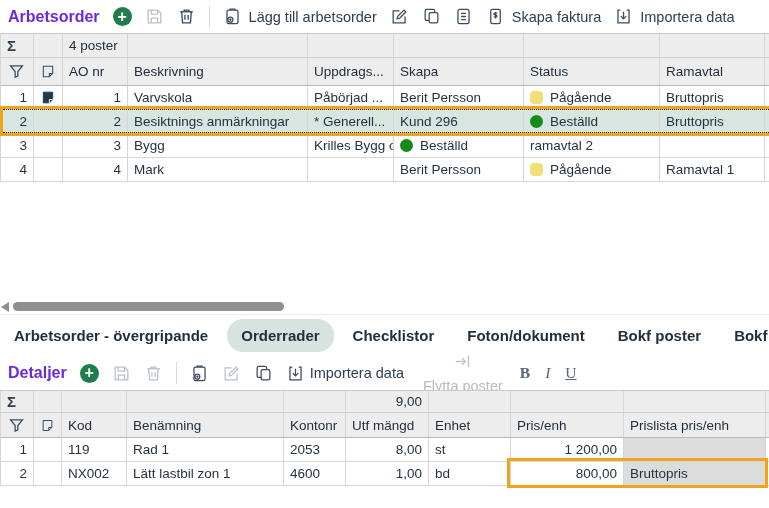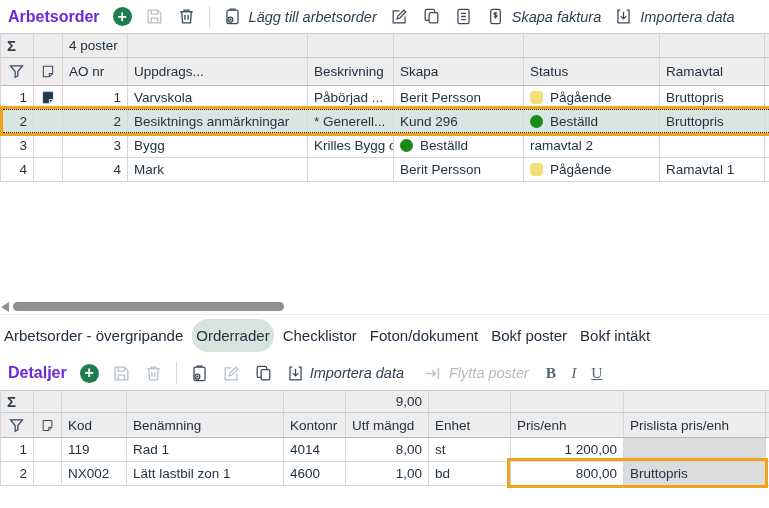--- a/index.html
+++ b/index.html
@@ -6,21 +6,21 @@
   html,body { width:769px; height:508px; }
   body {
     position:relative; overflow:hidden; background:#fff;
     font-family:"Liberation Sans", sans-serif; color:#243342;
   }
   
   .toolbar { position:absolute; left:0; width:810px; display:flex; align-items:center; gap:13px; padding-left:8px; }
   #toolbar-top { top:0; height:33px; }
   #toolbar-details { top:356px; height:34px; }
   .tb-title { font-weight:bold; font-size:16px; color:#6d28d9; }
-  .tb-btn { display:flex; align-items:center; gap:7px; font-size:14.5px; color:#2e4152; cursor:pointer; white-space:nowrap;font-style:italic; }
+  .tb-btn { display:flex; align-items:center; gap:7px; font-size:14.5px; color:#2e4152; cursor:pointer; white-space:nowrap; }
   .tb-sep { width:1px; height:22px; background:#d9d9d9; }
   .ic { width:19px; height:19px; display:block; }
   .ic-dark { color:#3a4b5c; }
   .ic-gray { color:#b9c1c9; }
   .txt-gray { color:#b4bbc2; }
   .plus-circle { width:19px; height:19px; border-radius:50%; background:#1f7d4d; color:#fff;
     display:flex; align-items:center; justify-content:center; font-size:16px; font-weight:bold; line-height:1; cursor:pointer; }
   .fmt { font-size:15.5px; color:#566676; display:flex; gap:15px; margin-left:4px; }
   .fmt span { cursor:pointer; }
   .fmt .b { font-weight:bold; font-family:"Liberation Serif", serif; }
@@ -50,21 +50,21 @@
   #row-select-hl { left:0; top:106px; width:790px; height:30px; }
   #row-select-hl::before, #row-select-hl::after { content:""; position:absolute; left:0; right:0; border-top:1.5px dotted #222; }
   #row-select-hl::before { top:0; } #row-select-hl::after { bottom:0; }
   #cell-hl { left:507px; top:458px; width:261px; height:30px; }
   
   #hscroll-arrow { position:absolute; left:1px; top:302px; width:0; height:0; cursor:pointer;
     border-top:5px solid transparent; border-bottom:5px solid transparent; border-right:8px solid #8f8f8f; }
   #hscroll-thumb { position:absolute; left:13px; top:302px; width:271px; height:9px; background:#8f8f8f; border-radius:5px; cursor:grab; }
   #tabbar { position:absolute; left:0; top:314px; width:810px; height:42px; background:#fff;
     border-top:1px solid #ececec; display:flex; align-items:center; gap:5px; padding-left:0; }
-  .tab { padding:8px 4px; font-size:15px; color:#22303e; border-radius:8px; cursor:pointer; white-space:nowrap; }
+  .tab { padding:8px 14px; font-size:15px; color:#22303e; border-radius:8px; cursor:pointer; white-space:nowrap;font-weight:bold; }
   .tab.active { background:#d7e3de;border-radius:16px; }
 </style>
 </head>
 <body>
 
 <div class="toolbar" id="toolbar-top">
   <span class="tb-title">Arbetsorder</span>
   <span class="plus-circle">+</span>
   <svg class="ic ic-gray" viewBox="0 0 24 24" fill="none" stroke="currentColor" stroke-width="1.7">
       <path d="M4 4h12l4 4v12H4z"></path>
@@ -138,22 +138,22 @@
           <path d="M4.5 5h15l-5.8 7v5.5l-3.4 1.8v-7.3z"></path>
         </svg>
       </div>
     <div class="cell">
         <svg class="ic ic-dark" viewBox="0 0 24 24" fill="none" stroke="currentColor" stroke-width="1.6">
           <path d="M5 4h14v11l-5 5H5z"></path>
           <path d="M14 20v-5h5"></path>
         </svg>
       </div>
     <div class="cell">AO nr</div>
+    <div class="cell">Beskrivning</div>
     <div class="cell">Uppdrags...</div>
-    <div class="cell">Beskrivning</div>
     <div class="cell">Skapa</div>
     <div class="cell">Status</div>
     <div class="cell">Ramavtal</div>
     <div class="cell"></div>
   </div>
 
   <div class="grow t1 h24">
     <div class="cell ar">1</div>
     <div class="cell">
         <svg class="ic" viewBox="0 0 24 24" fill="#22384a" stroke="#22384a" stroke-width="1.4">
@@ -261,21 +261,21 @@
       <rect x="9" y="7" width="11" height="13" rx="2"></rect>
       <path d="M16 7V5a2 2 0 0 0-2-2H6a2 2 0 0 0-2 2v10a2 2 0 0 0 2 2h3"></path>
     </svg>
   <span class="tb-btn" style="gap:5px;">
     <svg class="ic ic-dark" viewBox="0 0 24 24" fill="none" stroke="currentColor" stroke-width="1.6">
         <path d="M8 4H5v16h14V4h-3"></path>
         <path d="M12 6v9M8.5 11.5L12 15l3.5-3.5"></path>
       </svg>
     <span>Importera data</span>
   </span>
-  <span class="tb-btn" style="margin-left:6px;">
+  <span class="tb-btn" style="margin-left:6px;flex-direction:column;">
     <svg class="ic ic-gray" viewBox="0 0 24 24" fill="none" stroke="currentColor" stroke-width="1.7">
         <path d="M3.5 12h12"></path>
         <path d="M11.5 8l4 4-4 4"></path>
         <path d="M19.5 5v14"></path>
       </svg>
     <span class="txt-gray">Flytta poster</span>
   </span>
   <span class="fmt">
     <span class="b">B</span>
     <span class="i">I</span>
@@ -318,21 +318,21 @@
     <div class="cell">Pris/enh</div>
     <div class="cell">Prislista pris/enh</div>
     <div class="cell" style="padding:0 3px;">P</div>
   </div>
 
   <div class="grow t2 h24">
     <div class="cell ar">1</div>
     <div class="cell"></div>
     <div class="cell">119</div>
     <div class="cell">Rad 1</div>
-    <div class="cell">4014</div>
+    <div class="cell">2053</div>
     <div class="cell ar">8,00</div>
     <div class="cell">st</div>
     <div class="cell ar">1 200,00</div>
     <div class="cell ro"></div>
     <div class="cell"></div>
   </div>
 
   <div class="grow t2 h24">
     <div class="cell ar">2</div>
     <div class="cell"></div>

